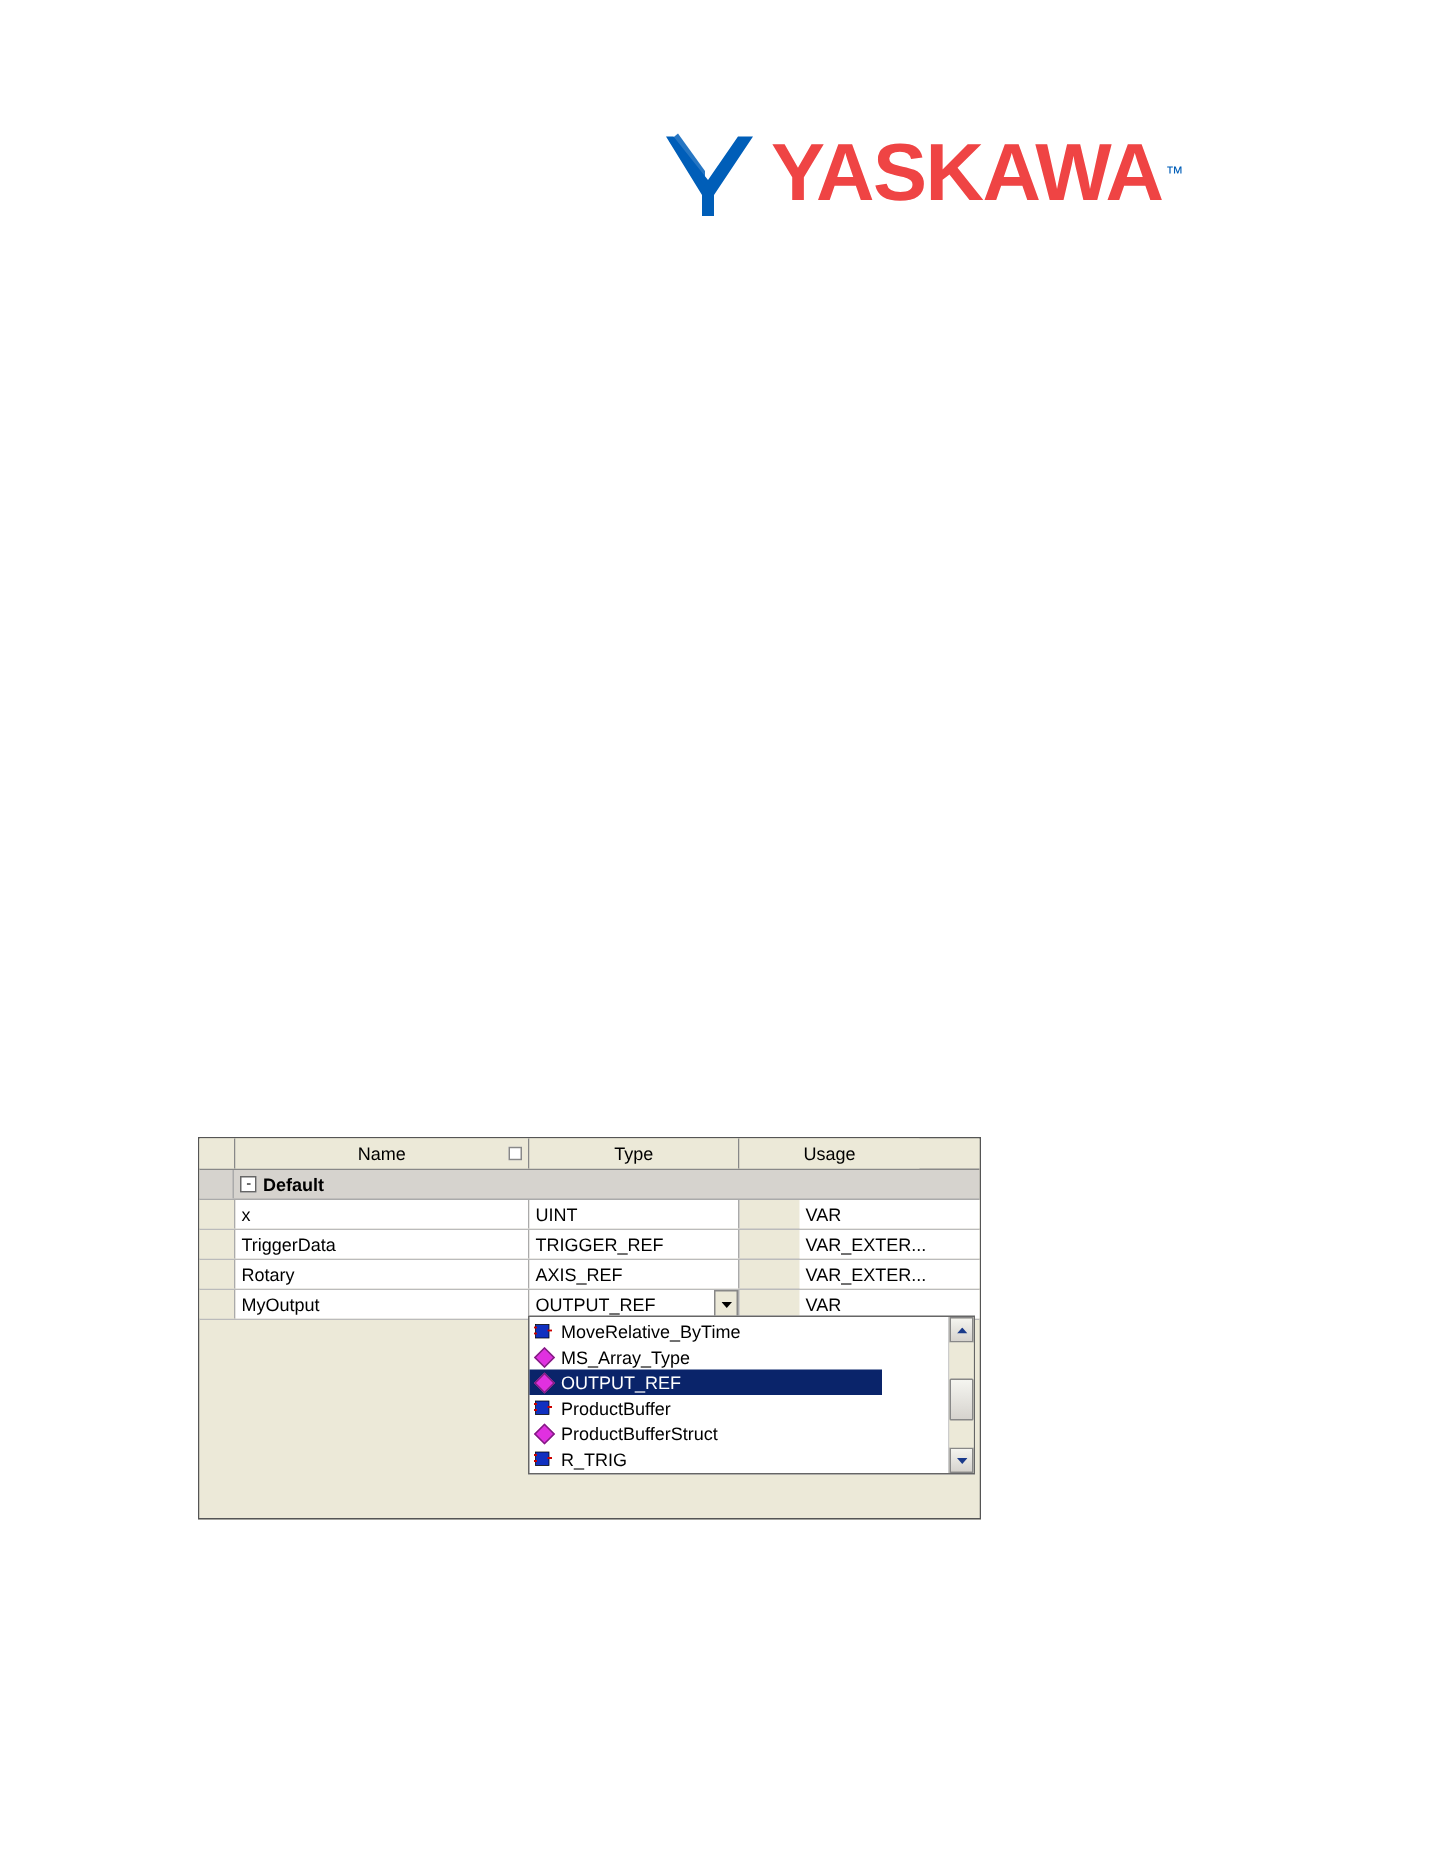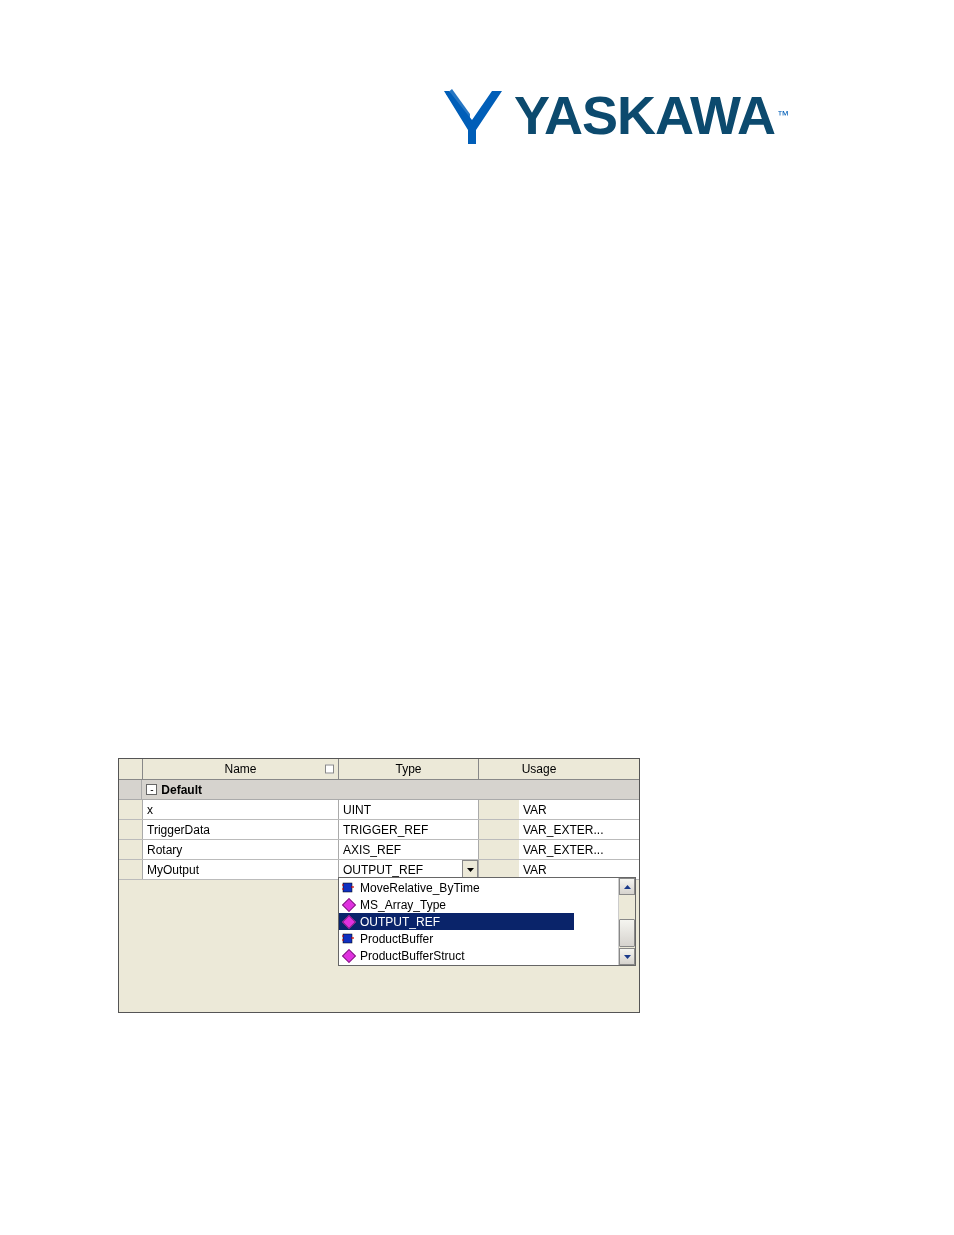--- a/index.html
+++ b/index.html
@@ -22,35 +22,35 @@
     .logo-mark {
       width: 60px;
       height: 58px;
       position: relative;
       margin-right: 10px;
     }
     .logo-text {
       font-family: Arial, sans-serif;
       font-weight: bold;
       font-size: 54px;
-      color: #0c4a6e;
+      color: #ef4444;
       letter-spacing: -1px;
       line-height: 1;
     }
     .logo-tm {
       font-size: 12px;
       color: #005eb8;
       vertical-align: top;
       margin-left: 2px;
     }
 
     .grid-container {
       position: absolute;
       top: 758px;
-      left: 118px;
+      left: 132px;
       width: 522px;
       background: #ece9d8;
       border: 1px solid #555;
       font-family: Tahoma, Arial, sans-serif;
       font-size: 12px;
     }
     .grid-header-row {
       display: flex;
       background: #ece9d8;
       border-bottom: 1px solid #888;
@@ -328,20 +328,31 @@
           </svg>
         </span>
         <span>ProductBuffer</span>
       </div>
       <div class="dropdown-item">
         <span class="icon-struct-wrap">
             <span class="icon-struct"></span>
           </span>
         <span>ProductBufferStruct</span>
       </div>
+      <div class="dropdown-item">
+        <span class="icon-fb">
+          <svg width="14" height="12" viewBox="0 0 14 12">
+            <rect x="1" y="1" width="9" height="9" fill="#1030c0" stroke="#000" stroke-width="0.5"></rect>
+            <line x1="0" y1="3" x2="2" y2="3" stroke="#c00" stroke-width="1.2"></line>
+            <line x1="0" y1="7" x2="2" y2="7" stroke="#c00" stroke-width="1.2"></line>
+            <line x1="9" y1="5" x2="12" y2="5" stroke="#c00" stroke-width="1.2"></line>
+          </svg>
+        </span>
+        <span>R_TRIG</span>
+      </div>
     </div>
     <div class="dropdown-scrollbar">
       <div class="sb-btn">
         <svg width="7" height="4" viewBox="0 0 7 4">
             <path d="M3.5 0 L7 4 L0 4 Z" fill="#1a3a8a"></path>
           </svg>
       </div>
       <div class="sb-track">
         <div class="sb-thumb"></div>
       </div>

